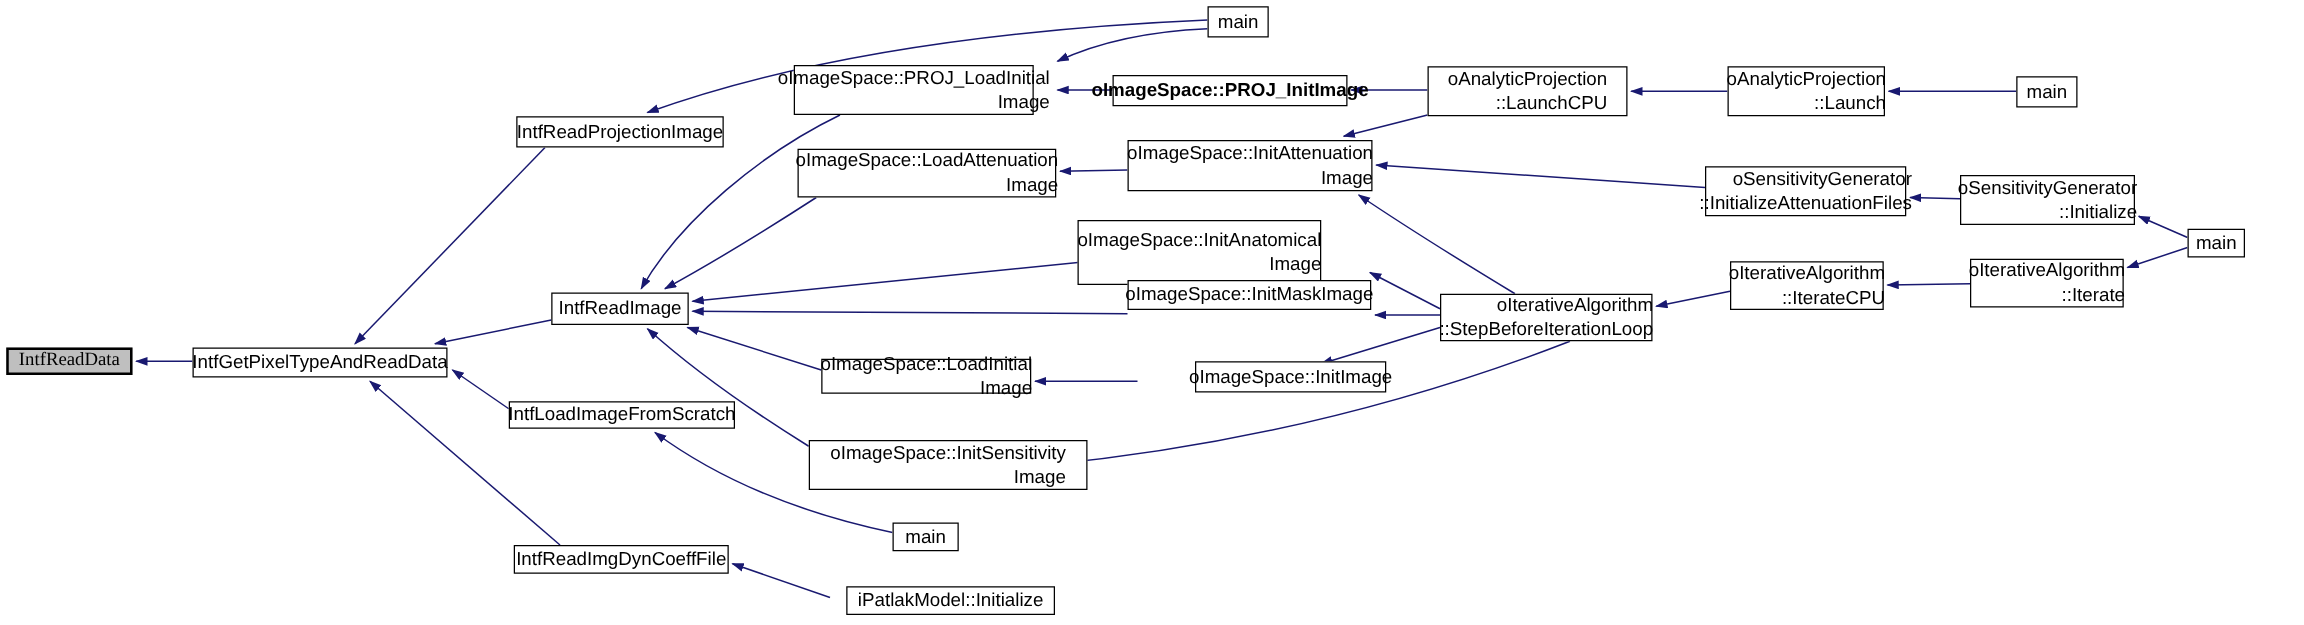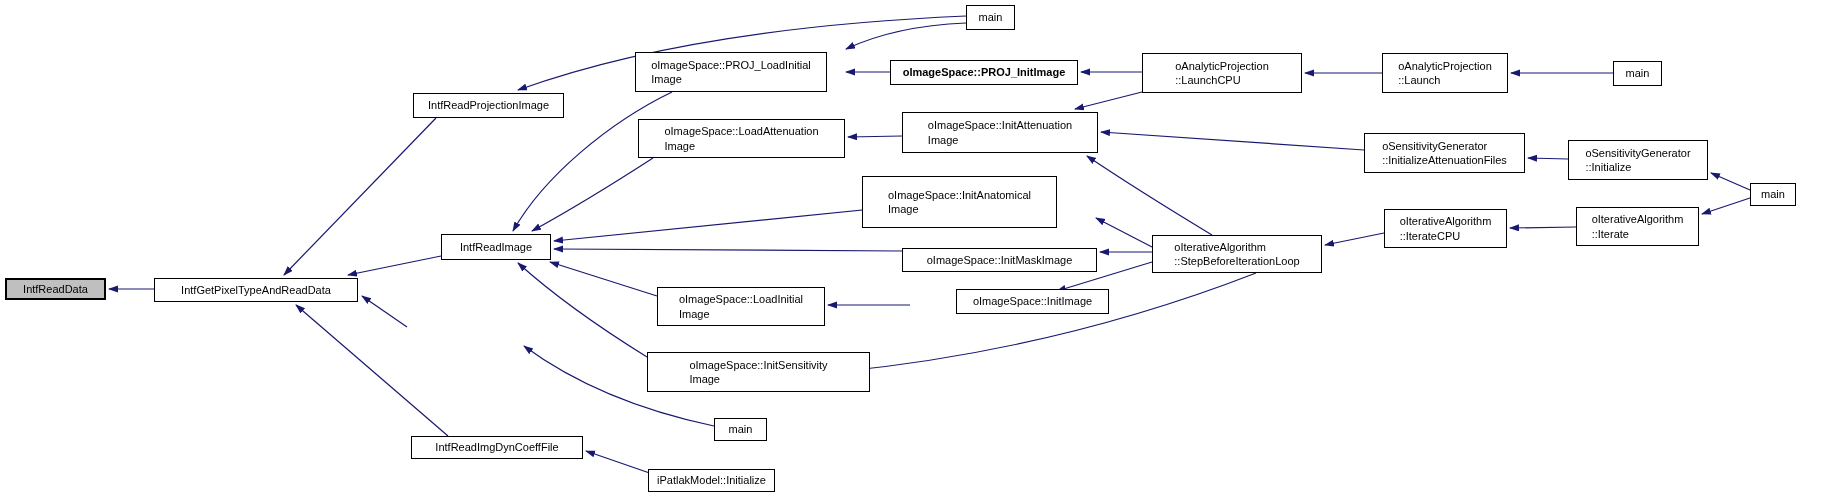--- a/index.html
+++ b/index.html
@@ -10,33 +10,34 @@
     font-family:"Liberation Sans", sans-serif;
     overflow:hidden;
   }
   #edges { position:absolute; left:0; top:0; width:1843px; height:500px; }
   .node {
     position:absolute;
     box-sizing:border-box;
     display:flex;
     align-items:center;
     justify-content:center;
-    text-align:left;
+    text-align:right;
     background:#ffffff;
     border:1px solid #000000;
     color:#000000;
-    font-size:11px;
+    font-size:15px;
     line-height:1.3;
     white-space:pre-line;
     cursor:pointer;
   }
   .node.root {
     background:#bfbfbf;
     border-width:2px;
     cursor:default;
+    font-family:Liberation Serif, serif;
   }
 </style>
 </head>
 <body>
 
 <div id="canvas">
   <svg id="edges" viewBox="0 0 1843 500" xmlns="http://www.w3.org/2000/svg">
       <defs>
         <marker id="arrow" markerWidth="10" markerHeight="8" refX="9" refY="3.5" orient="auto" markerUnits="userSpaceOnUse">
           <path d="M0,0 L10,3.5 L0,7 Z" fill="#191970"></path>
@@ -72,38 +73,39 @@
       <path d="M 1256 273 C 1140 318, 1000 356, 837 372" fill="none" stroke="#191970" stroke-width="1.2" marker-end="url(#arrow)"></path>
       <path d="M 902 206 L 554 241" fill="none" stroke="#191970" stroke-width="1.2" marker-end="url(#arrow)"></path>
       <path d="M 902 251 L 554 249" fill="none" stroke="#191970" stroke-width="1.2" marker-end="url(#arrow)"></path>
       <path d="M 910 305 L 828 305" fill="none" stroke="#191970" stroke-width="1.2" marker-end="url(#arrow)"></path>
       <path d="M 657 296 L 550 262" fill="none" stroke="#191970" stroke-width="1.2" marker-end="url(#arrow)"></path>
       <path d="M 647 357 Q 568 308 518 263" fill="none" stroke="#191970" stroke-width="1.2" marker-end="url(#arrow)"></path>
     </svg>
 
 <div class="node root" style="left: 5px; top: 278px; width: 101px; height: 22px;">IntfReadData</div>
     <div class="node" style="left: 154px; top: 278px; width: 204px; height: 24px;">IntfGetPixelTypeAndReadData</div>
-    <div class="node" style="left: 413px; top: 93px; width: 151px; height: 25px;">IntfReadProjectionImage</div>
+    <div class="node" style="left: 413px; top: 93px; width: 166px; height: 25px;">IntfReadProjectionImage</div>
     <div class="node" style="left: 441px; top: 234px; width: 110px; height: 26px;">IntfReadImage</div>
+    <div class="node" style="left: 407px; top: 321px; width: 181px; height: 22px;">IntfLoadImageFromScratch</div>
     <div class="node" style="left: 411px; top: 436px; width: 172px; height: 23px;">IntfReadImgDynCoeffFile</div>
     <div class="node" style="left: 714px; top: 418px; width: 53px; height: 23px;">main</div>
-    <div class="node" style="left: 648px; top: 469px; width: 127px; height: 23px;">iPatlakModel::Initialize</div>
+    <div class="node" style="left: 677px; top: 469px; width: 167px; height: 23px;">iPatlakModel::Initialize</div>
     <div class="node" style="left: 635px; top: 52px; width: 192px; height: 40px;">oImageSpace::PROJ_LoadInitial
 Image</div>
     <div class="node" style="left: 638px; top: 119px; width: 207px; height: 39px;">oImageSpace::LoadAttenuation
 Image</div>
     <div class="node" style="left: 966px; top: 5px; width: 49px; height: 25px;">main</div>
     <div class="node" style="left: 890px; top: 60px; width: 188px; height: 25px; font-weight: bold;">oImageSpace::PROJ_InitImage</div>
     <div class="node" style="left: 902px; top: 112px; width: 196px; height: 41px;">oImageSpace::InitAttenuation
 Image</div>
     <div class="node" style="left: 862px; top: 176px; width: 195px; height: 52px;">oImageSpace::InitAnatomical
 Image</div>
-    <div class="node" style="left: 902px; top: 248px; width: 195px; height: 24px;">oImageSpace::InitMaskImage</div>
+    <div class="node" style="left: 902px; top: 224px; width: 195px; height: 24px;">oImageSpace::InitMaskImage</div>
     <div class="node" style="left: 910px; top: 289px; width: 153px; height: 25px; margin-left: 46px;">oImageSpace::InitImage</div>
-    <div class="node" style="left: 657px; top: 287px; width: 168px; height: 39px;">oImageSpace::LoadInitial
+    <div class="node" style="left: 657px; top: 287px; width: 168px; height: 28px;">oImageSpace::LoadInitial
 Image</div>
     <div class="node" style="left: 647px; top: 352px; width: 223px; height: 40px;">oImageSpace::InitSensitivity
 Image</div>
     <div class="node" style="left: 1142px; top: 53px; width: 160px; height: 40px;">oAnalyticProjection
 ::LaunchCPU</div>
     <div class="node" style="left: 1382px; top: 53px; width: 126px; height: 40px;">oAnalyticProjection
 ::Launch</div>
     <div class="node" style="left: 1613px; top: 61px; width: 49px; height: 25px;">main</div>
     <div class="node" style="left: 1364px; top: 133px; width: 161px; height: 40px;">oSensitivityGenerator
 ::InitializeAttenuationFiles</div>

